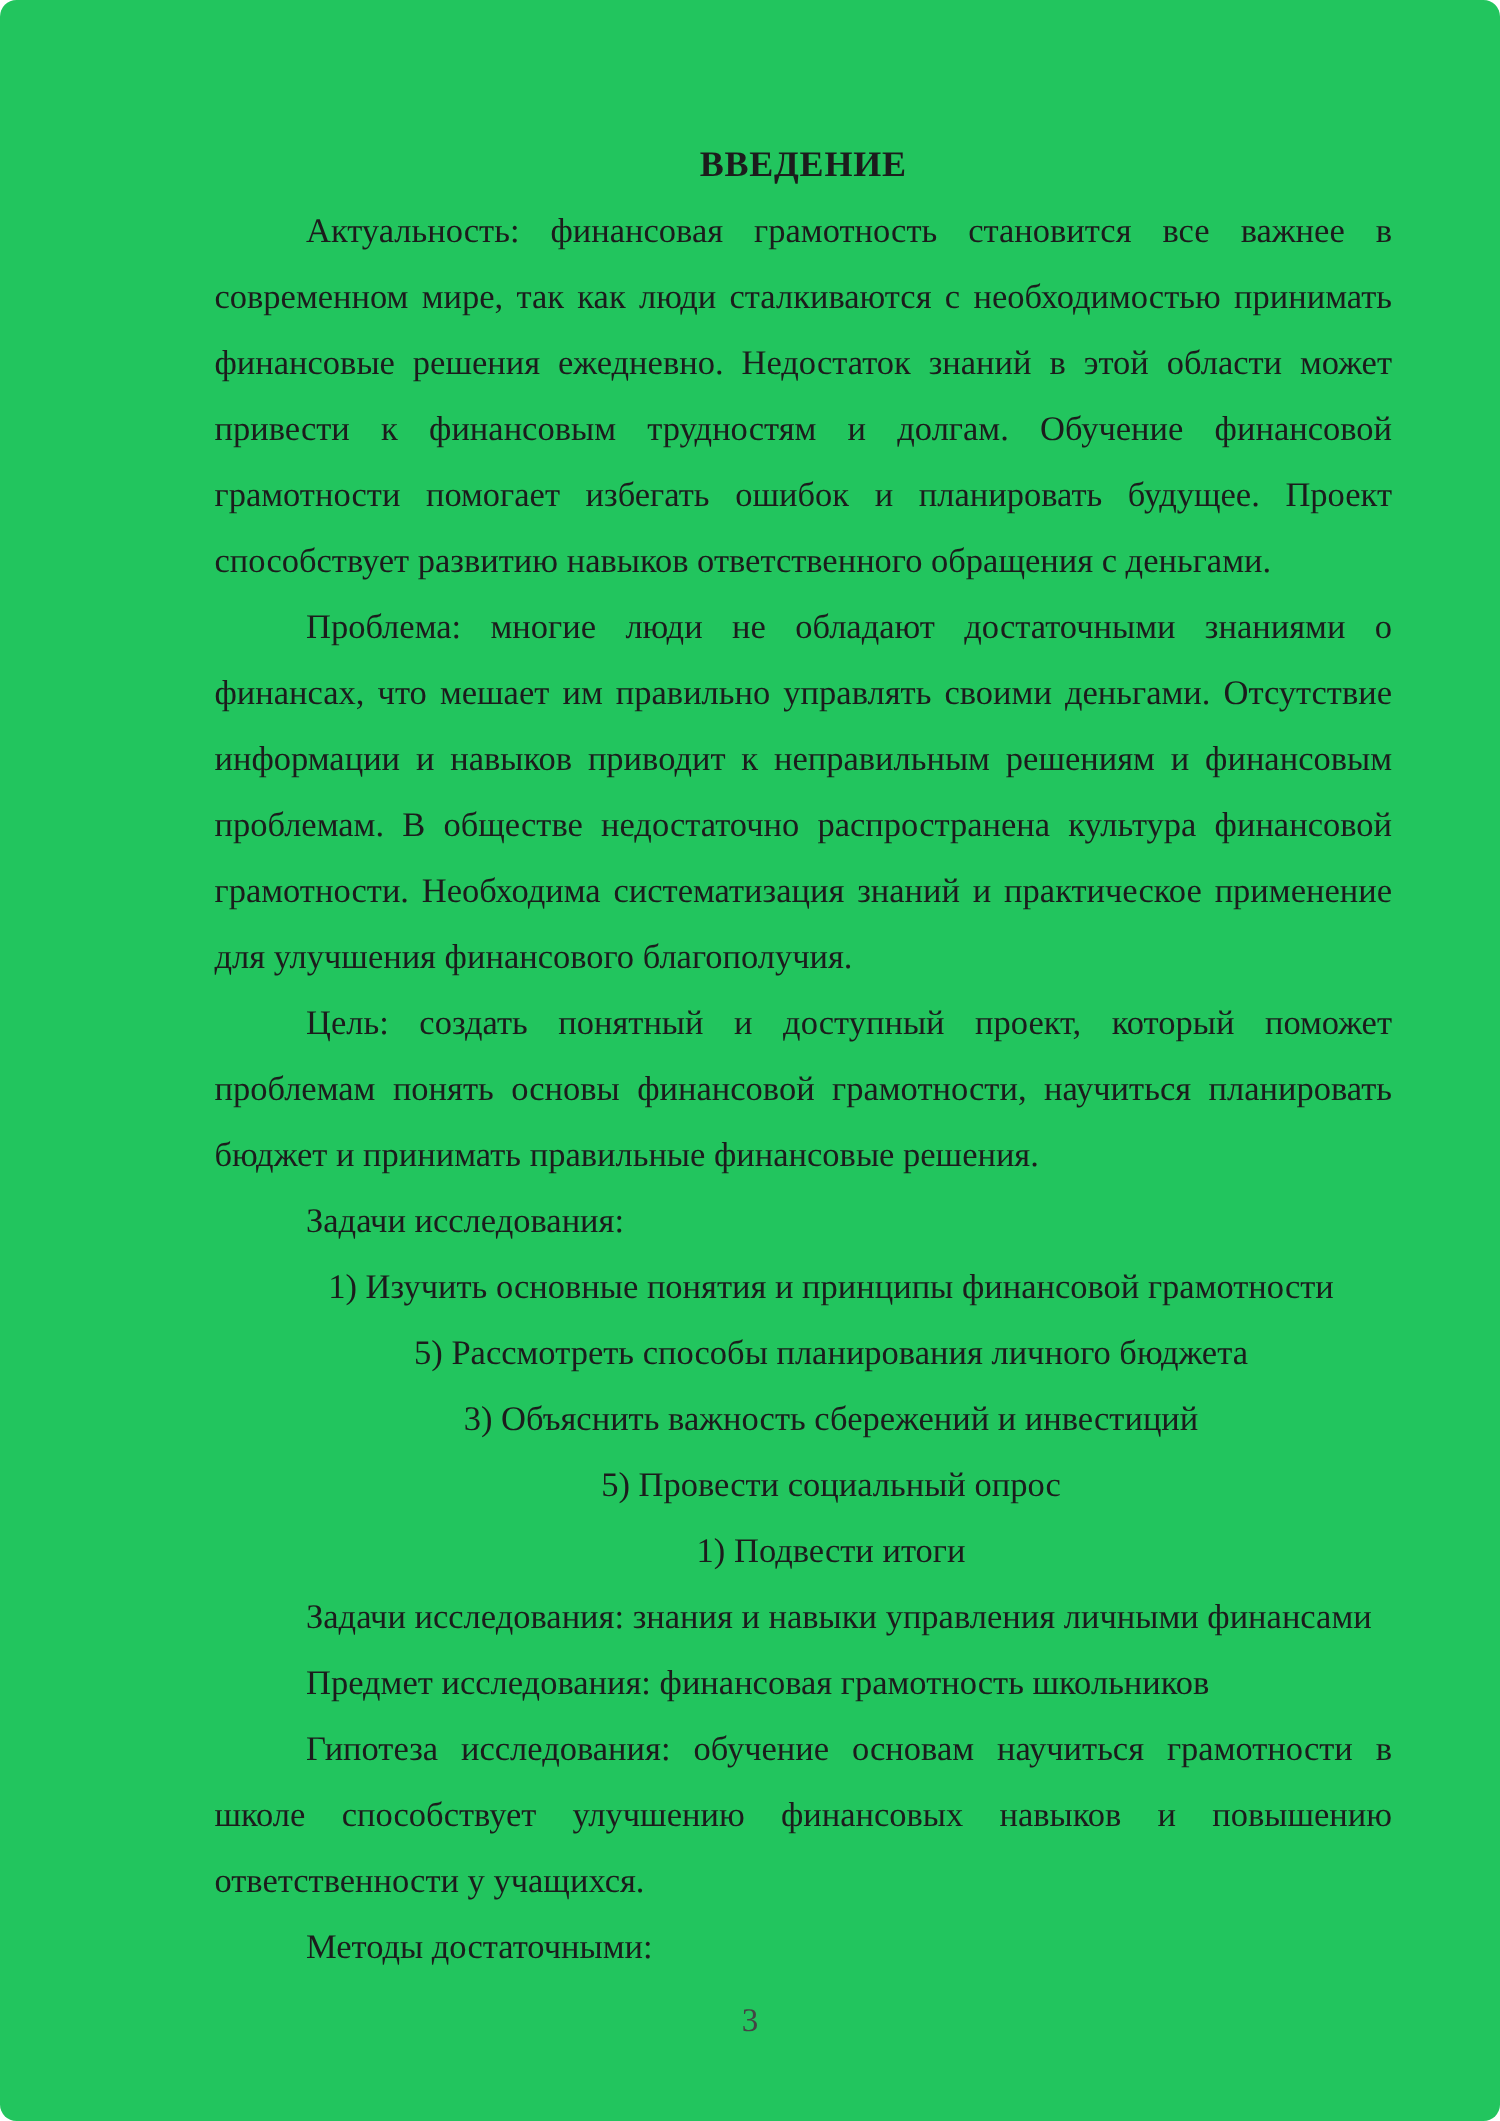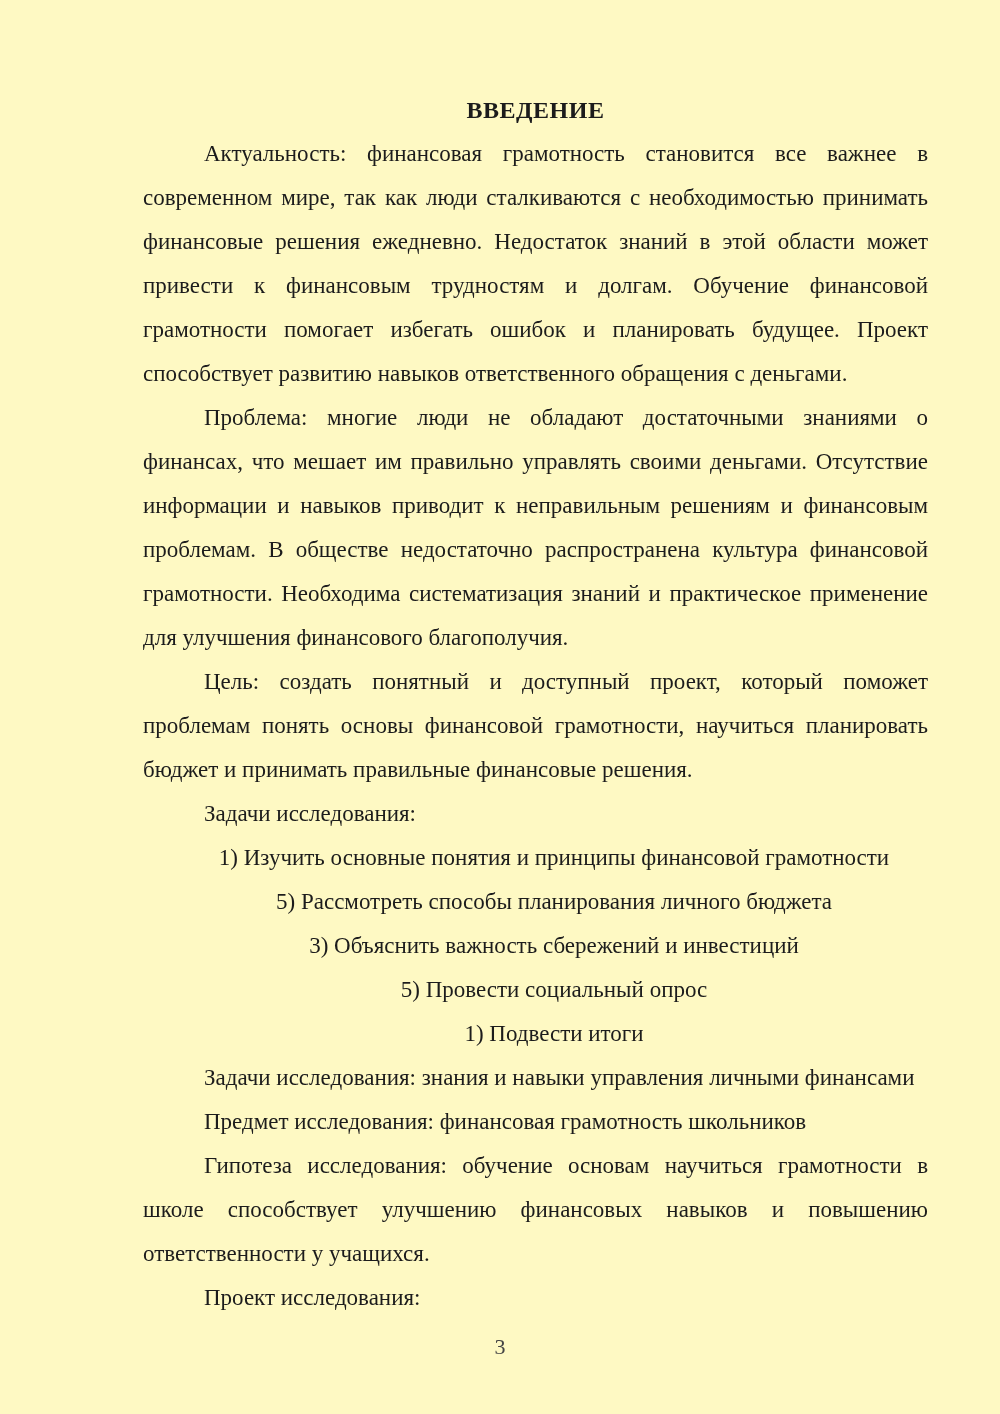--- a/index.html
+++ b/index.html
@@ -4,24 +4,25 @@
 <style>
   html, body {
     margin: 0;
     padding: 0;
     background: #ffffff;
   }
   .page {
     position: relative;
     width: 1000px;
     height: 1414px;
-    background: #fef9c3;
+    background: #22c55e;
     overflow: hidden;
     font-family: "Liberation Serif", "DejaVu Serif", serif;
     color: #1c1c1c;
+    border-radius: 11px;
   }
   .content {
     position: absolute;
     top: 88px;
     left: 143px;
     width: 785px;
     font-size: 23px;
     line-height: 44px;
   }
   .doc-title {
@@ -83,18 +84,18 @@
     <p class="task">5) Провести социальный опрос</p>
 
     <p class="task">1) Подвести итоги</p>
 
     <p class="para">Задачи исследования: знания и навыки управления личными финансами</p>
 
     <p class="plain">Предмет исследования: финансовая грамотность школьников</p>
 
     <p class="para">Гипотеза исследования: обучение основам научиться грамотности в школе способствует улучшению финансовых навыков и повышению ответственности у учащихся.</p>
 
-    <p class="plain">Проект исследования:</p>
+    <p class="plain">Методы достаточными:</p>
 
   </div>
 
   <div class="page-number">3</div>
 </div>
 
 </body></html>

